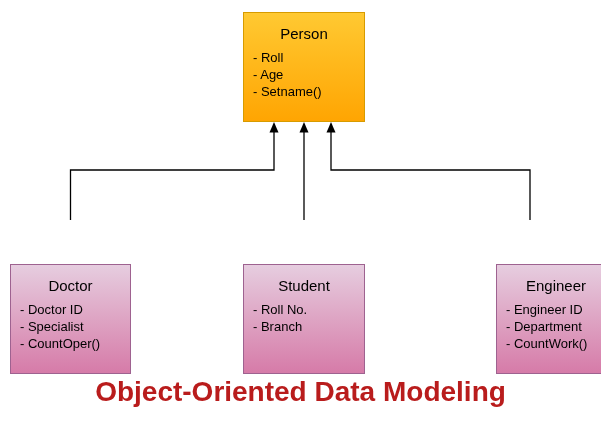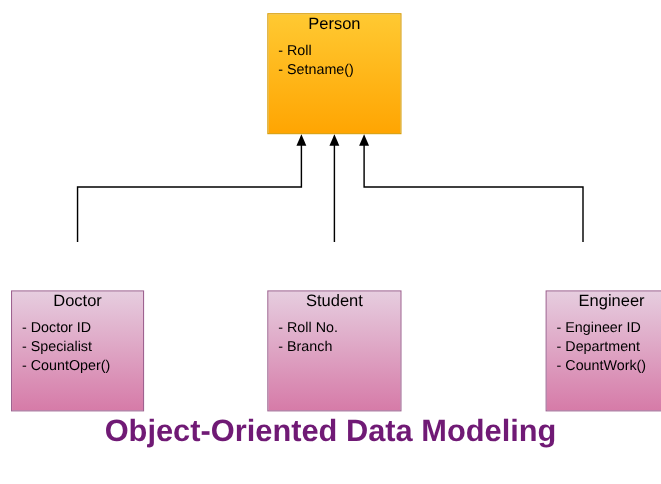--- a/index.html
+++ b/index.html
@@ -14,20 +14,21 @@
   }
   .node {
     position: absolute;
     box-sizing: border-box;
     border: 1px solid;
   }
   .node-title {
     text-align: center;
     font-size: 15px;
     line-height: 18px;
+    padding-top: 12px;
   }
   .node-attrs {
     text-align: left;
     font-size: 13px;
     line-height: 17px;
     padding: 6px 4px 0 9px;
   }
   .node-person {
     left: 243px; top: 12px; width: 122px; height: 110px;
     background: linear-gradient(180deg, #FFC932 0%, #FFA502 100%);
@@ -48,21 +49,21 @@
     pointer-events: none;
   }
   .caption {
     position: absolute;
     left: 0; top: 376px;
     width: 601px;
     text-align: center;
     font-size: 28px;
     line-height: 32px;
     font-weight: 700;
-    color: #701a75;
+    color: #b91c1c;
   }
 </style>
 </head>
 <body>
 
 <div class="stage">
 
   <svg class="connector-layer" viewBox="0 0 601 440" xmlns="http://www.w3.org/2000/svg">
 
     <path d="M 70.5 220 L 70.5 170 L 274 170 L 274 131" fill="none" stroke="#000000" stroke-width="1.3"></path>
@@ -72,20 +73,21 @@
     <polygon points="304,122 299.5,132.5 308.5,132.5" fill="#000000"></polygon>
 
     <path d="M 530 220 L 530 170 L 331 170 L 331 131" fill="none" stroke="#000000" stroke-width="1.3"></path>
     <polygon points="331,122 326.5,132.5 335.5,132.5" fill="#000000"></polygon>
   </svg>
 
   <div class="node node-person">
     <div class="node-title">Person</div>
     <div class="node-attrs">
       <div>- Roll</div>
+      <div>- Age</div>
       <div>- Setname()</div>
     </div>
   </div>
 
   <div class="node node-pink node-doctor">
     <div class="node-title">Doctor</div>
     <div class="node-attrs">
       <div>- Doctor ID</div>
       <div>- Specialist</div>
       <div>- CountOper()</div>

